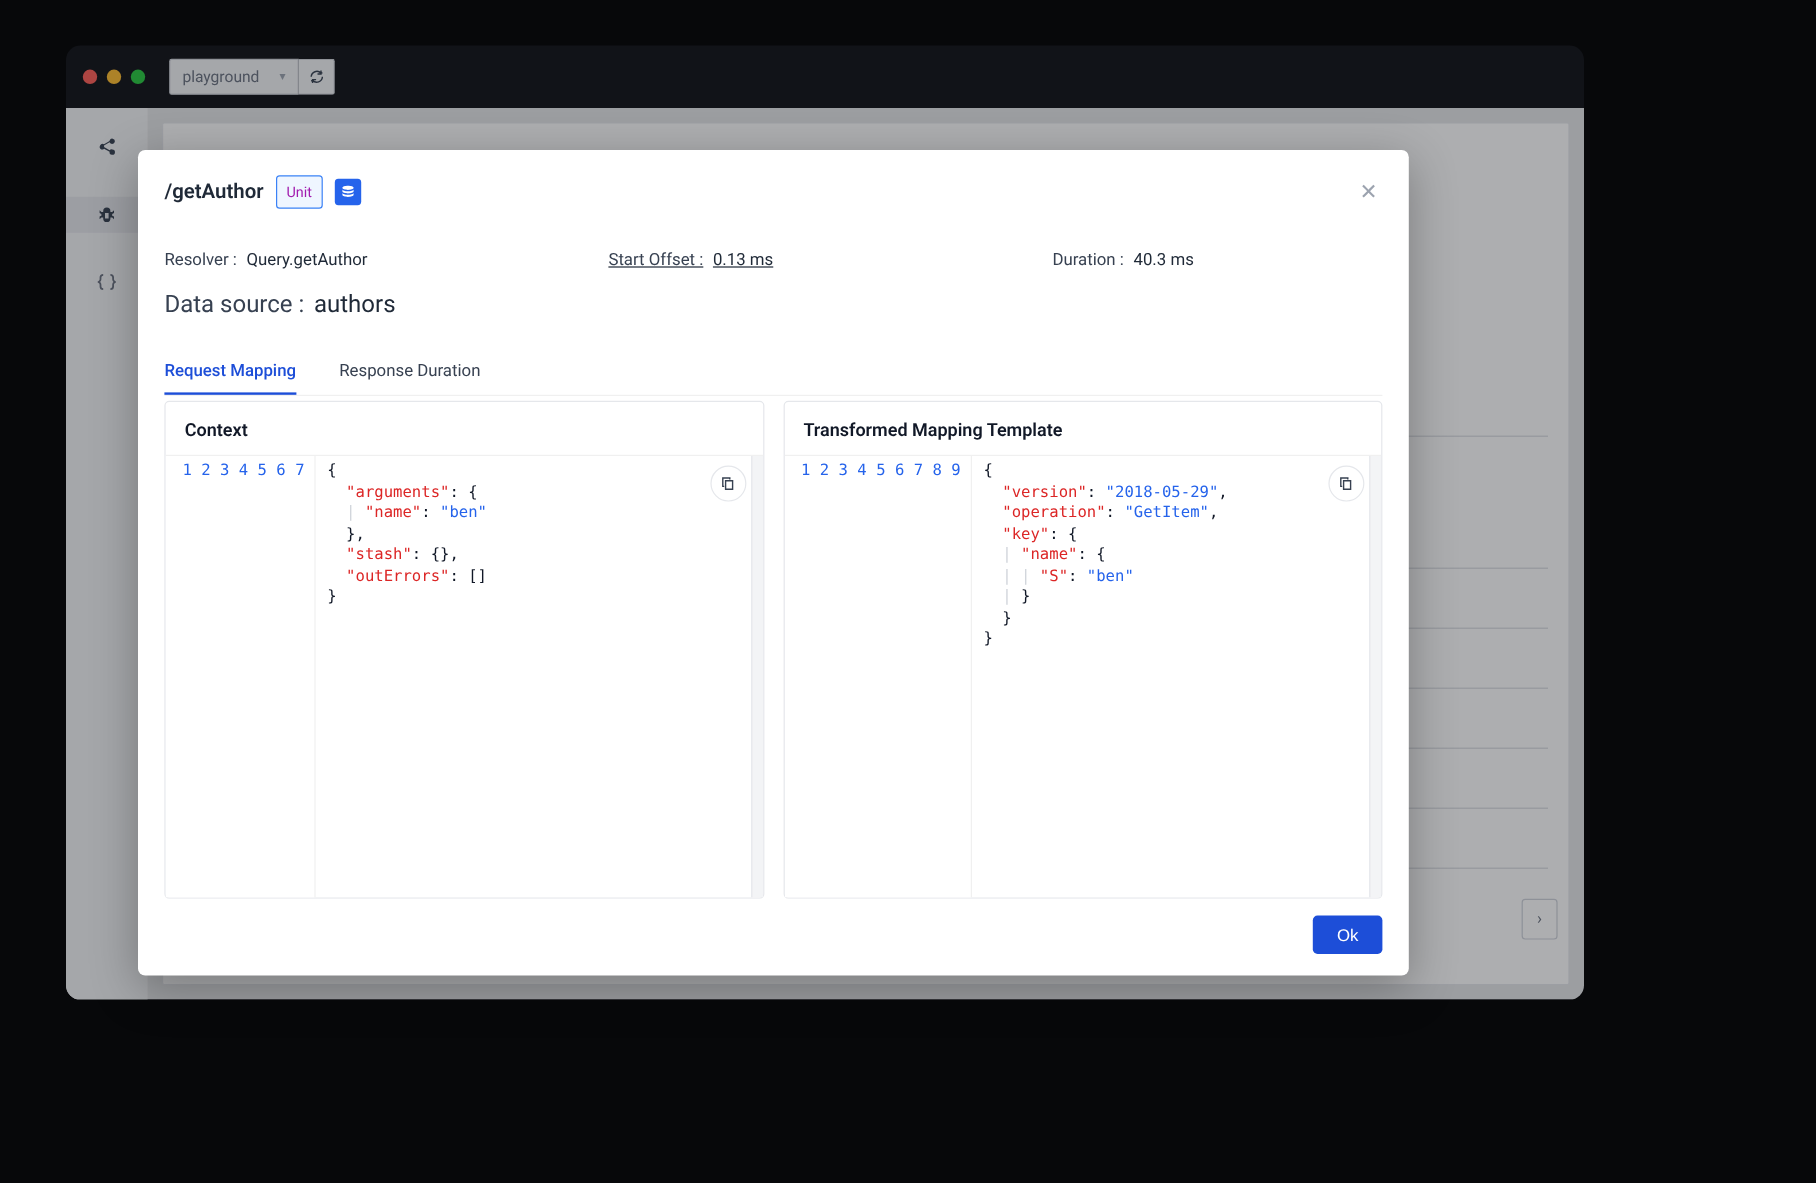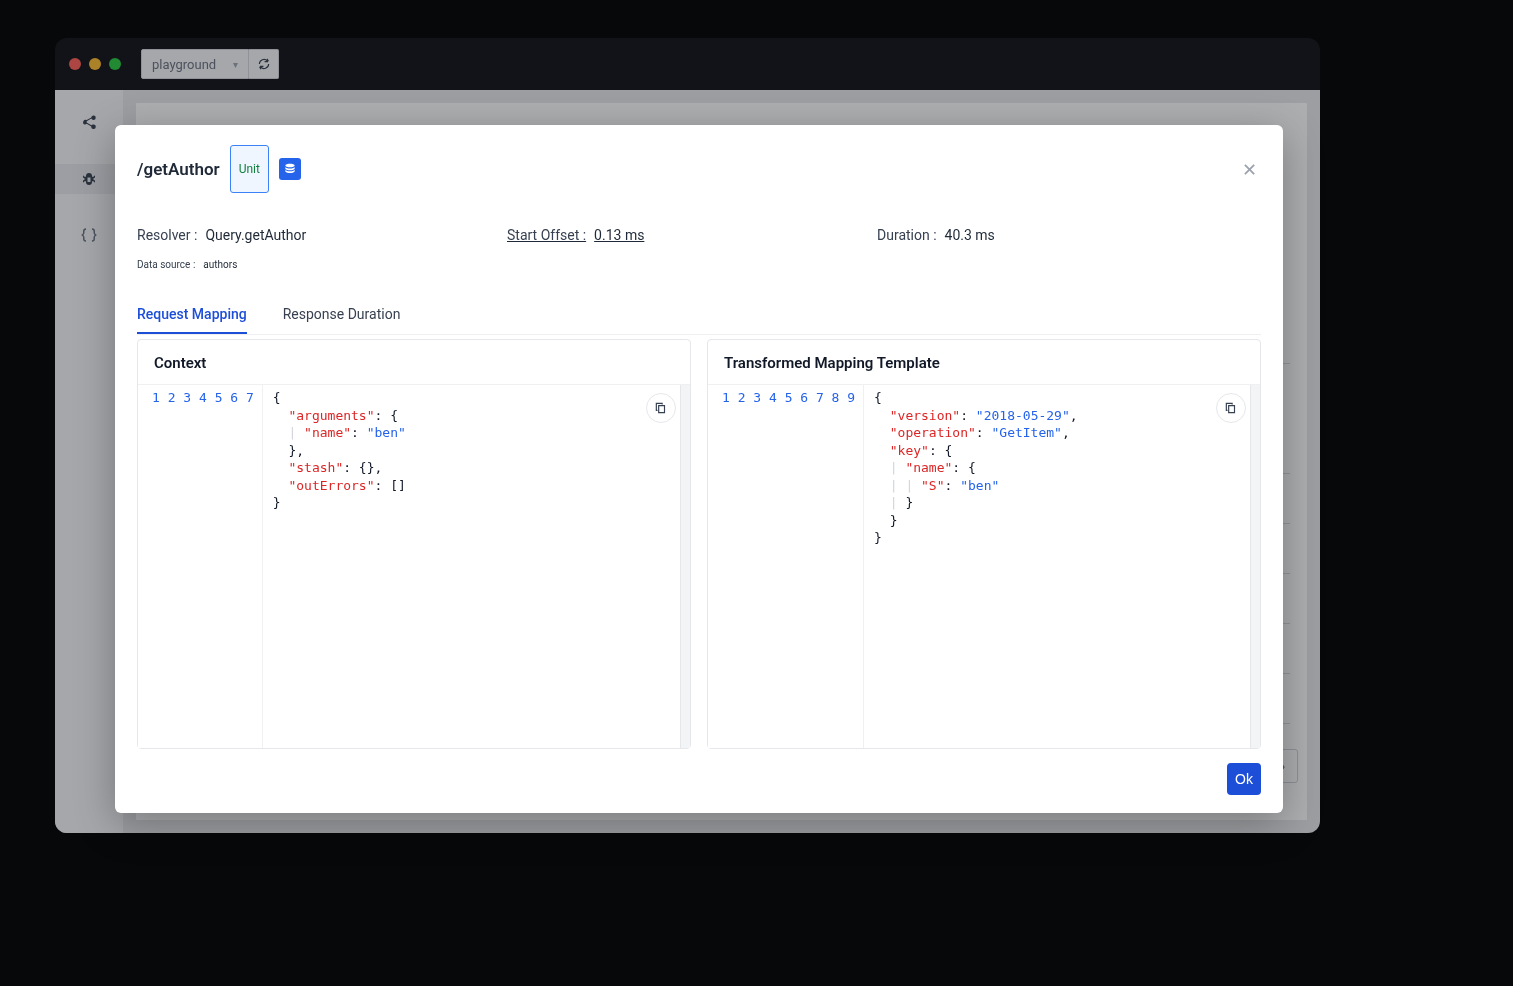--- a/index.html
+++ b/index.html
@@ -55,56 +55,56 @@
   }
   .side-item{width:40px;height:30px;display:flex;align-items:center;justify-content:center;color:#6b7280;}
   .side-item.active{background:#e5e7eb;width:68px;}
   .content-area{flex:1;padding:12px;}
   .inner-panel{background:#fff;border:1px solid #e5e7eb;height:100%;border-radius:2px;}
   
   .overlay {
     position:absolute; inset:0; background:rgba(20,22,30,0.35);
   }
   .modal {
-    position:absolute; left:115px; top:125px; width:1168px; height:688px;
+    position:absolute; left:115px; top:125px; width:1059px; height:688px;
     background:#fff; border-radius:6px; box-shadow:0 10px 40px rgba(0,0,0,.3);
     display:flex; flex-direction:column;
   }
   .modal-inner{padding:20px 22px 0 22px; flex:1; overflow:hidden; display:flex; flex-direction:column;}
   .modal-header{display:flex;align-items:center;gap:10px;}
   .modal-title{font-size:17px;font-weight:600;color:#1f2937;}
-  .badge{border:1px solid #3b82f6;color:#15803d;font-size:12px;padding:16px 8px;border-radius:3px;background:#eff6ff;}
+  .badge{border:1px solid #3b82f6;color:#a21caf;font-size:12px;padding:6px 8px;border-radius:3px;background:#eff6ff;}
   .db-icon{width:22px;height:22px;background:#2563eb;border-radius:3px;display:flex;align-items:center;justify-content:center;}
   .close-x{margin-left:auto;color:#9ca3af;font-size:18px;cursor:pointer;padding:4px;}
   
   .meta-row{display:flex;margin-top:34px;font-size:14px;color:#1f2937;}
   .meta-item{display:flex;gap:8px;}
   .meta-label{color:#374151;}
   .meta-row .meta-item:nth-child(1){flex:0 0 370px;}
   .meta-row .meta-item:nth-child(2){flex:0 0 370px;text-decoration:underline;}
-  .meta-row2{display:flex;margin-top:16px;font-size:10px;color:#1f2937;}
+  .meta-row2{display:flex;margin-top:16px;font-size:20px;color:#1f2937;}
   
   .tabs{display:flex;gap:36px;margin-top:26px;border-bottom:1px solid #f0f0f0;}
   .tab{padding:10px 0;font-size:14px;color:#374151;cursor:pointer;border-bottom:2px solid transparent;}
   .tab.active{color:#1d4ed8;border-bottom-color:#1d4ed8;font-weight:500;}
   
   .panels{display:flex;gap:16px;margin-top:4px;flex:1;min-height:0;}
   .panel{flex:1;border:1px solid #e5e7eb;border-radius:4px;display:flex;flex-direction:column;position:relative;min-height:0;}
   .panel-title{font-size:15px;font-weight:600;padding:14px 16px 12px;color:#111827;}
   .code-wrap{border-top:1px solid #f0f0f0;flex:1;overflow:hidden;position:relative;display:flex;}
   .gutter{background:#fff;border-right:none;padding:4px 8px 4px 14px;font-family:ui-monospace,Menlo,monospace;font-size:13px;color:#2563eb;text-align:right;user-select:none;line-height:1.35;}
   .code{flex:1;padding:4px 10px;font-family:ui-monospace,Menlo,monospace;font-size:13px;line-height:1.35;white-space:pre;color:#111827;overflow:hidden;border-left:1px solid #f0f0f0;}
   .copy-btn{position:absolute;top:8px;right:14px;width:30px;height:30px;border:1px solid #e5e7eb;border-radius:50%;background:#fff;display:flex;align-items:center;justify-content:center;cursor:pointer;}
   .code-scrollbar{width:10px;background:#f3f4f6;border-left:1px solid #e5e7eb;}
   
   .k{color:#dc2626;} .s{color:#2563eb;} .p{color:#111827;}
   .pipe{color:#d1d5db;}
   
   .modal-footer{padding:14px 22px 18px;display:flex;justify-content:flex-end;}
-  .ok-btn{background:#1d4ed8;color:#fff;border:none;padding:8px 8px;border-radius:4px;font-size:14px;cursor:pointer;margin-left:40px;}
+  .ok-btn{background:#1d4ed8;color:#fff;border:none;padding:8px 20px;border-radius:4px;font-size:14px;cursor:pointer;margin-left:40px;}
   
   .bg-pager{
     position:absolute; right:22px; bottom:50px; width:30px;height:34px;
     border:1px solid #cfd3db;background:#fff;display:flex;align-items:center;justify-content:center;
     color:#6b7280;border-radius:3px;
   }
   .bg-lines{
     position:absolute;left:90px;right:30px;
   }
   .bg-line{height:1px;background:#d9dbe0;position:absolute;left:0;right:0;}

